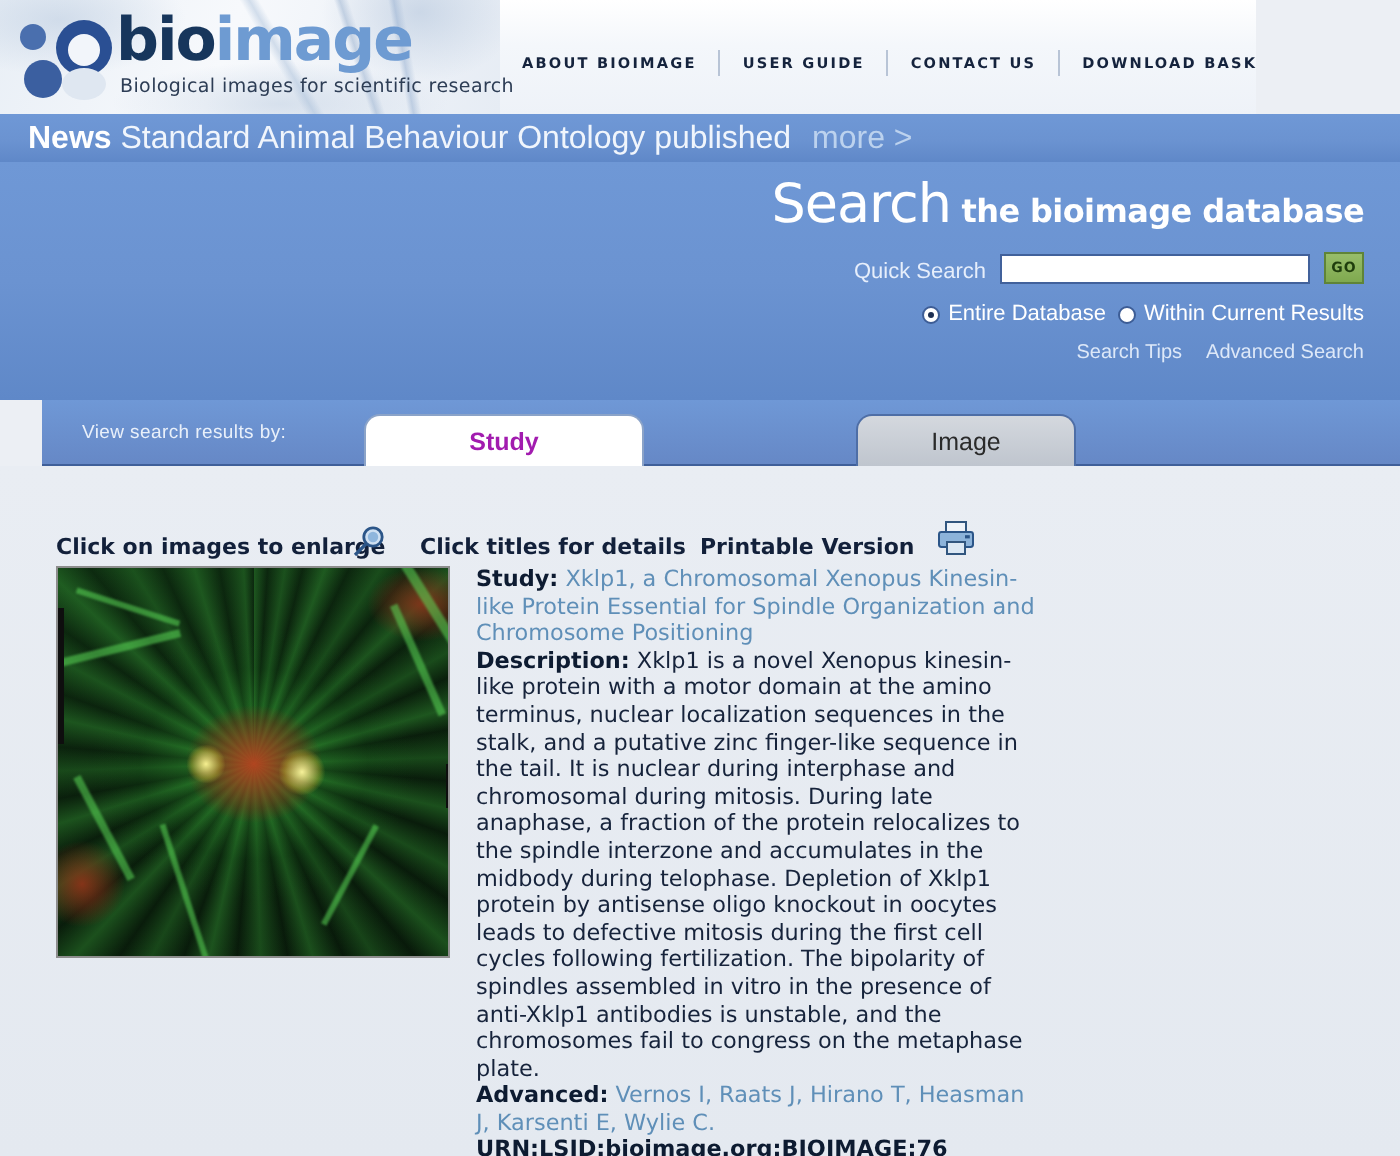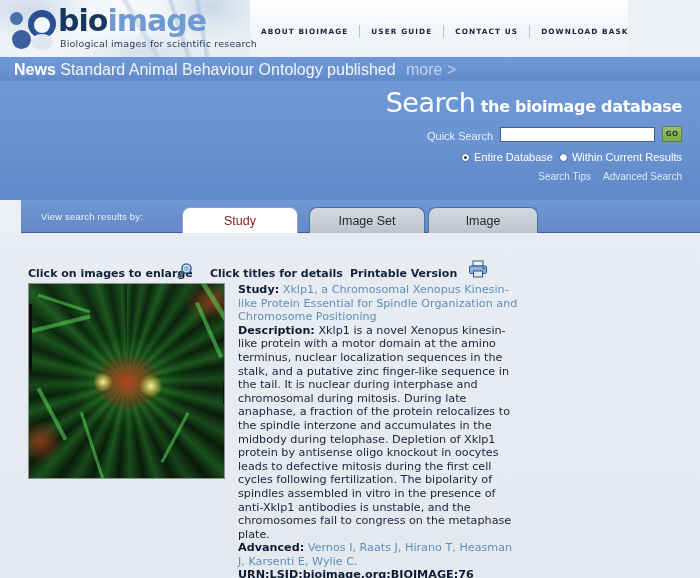--- a/index.html
+++ b/index.html
@@ -180,22 +180,22 @@
   }
   .tab {
     position:absolute; top:7px; height:26px;
     border:1px solid #4e6ea6;
     border-bottom:none;
     border-top-left-radius:8px; border-top-right-radius:8px;
     display:flex; align-items:center; justify-content:center;
     font-size:12.5px; white-space:nowrap; cursor:pointer;
   }
   .tab.active {
-    background:#ffffff; color:#7f1d1d; font-weight:400;
-    left:161px; width:116px; z-index:3; border-color:#8ba3c8;
+    background:#ffffff; color:#a21caf; font-weight:700;
+    left:161px; width:140px; z-index:3; border-color:#8ba3c8;
   }
   .tab.inactive {
     background: linear-gradient(180deg,#d4d8de 0%,#bfc5ce 100%);
     color:#2a2a2a; font-weight:400; z-index:2;
   }
   .tab.t2 { left:288px; width:116px; }
   .tab.t3 { left:407px; width:110px; }
 
   
   .content {
@@ -354,21 +354,20 @@
       <div class="links-row">
         <a href="#">Search Tips</a>
         <a href="#">Advanced Search</a>
       </div>
     </div>
   </div>
 
   <div class="tabstrip">
     <div class="tab-label">View search results by:</div>
     <div class="tab active">Study</div>
-    <div class="tab inactive t2">Image Set</div>
     <div class="tab inactive t3">Image</div>
   </div>
 
   <div class="content">
 
 
     <div class="hintrow">
       <div class="hint h1">Click on images to enlarge</div>
       <svg class="mag-icon" viewBox="0 0 18 18">
         <circle cx="10.5" cy="6.5" r="4.6" fill="#cfe0f2" stroke="#2b5588" stroke-width="1.4"></circle>

